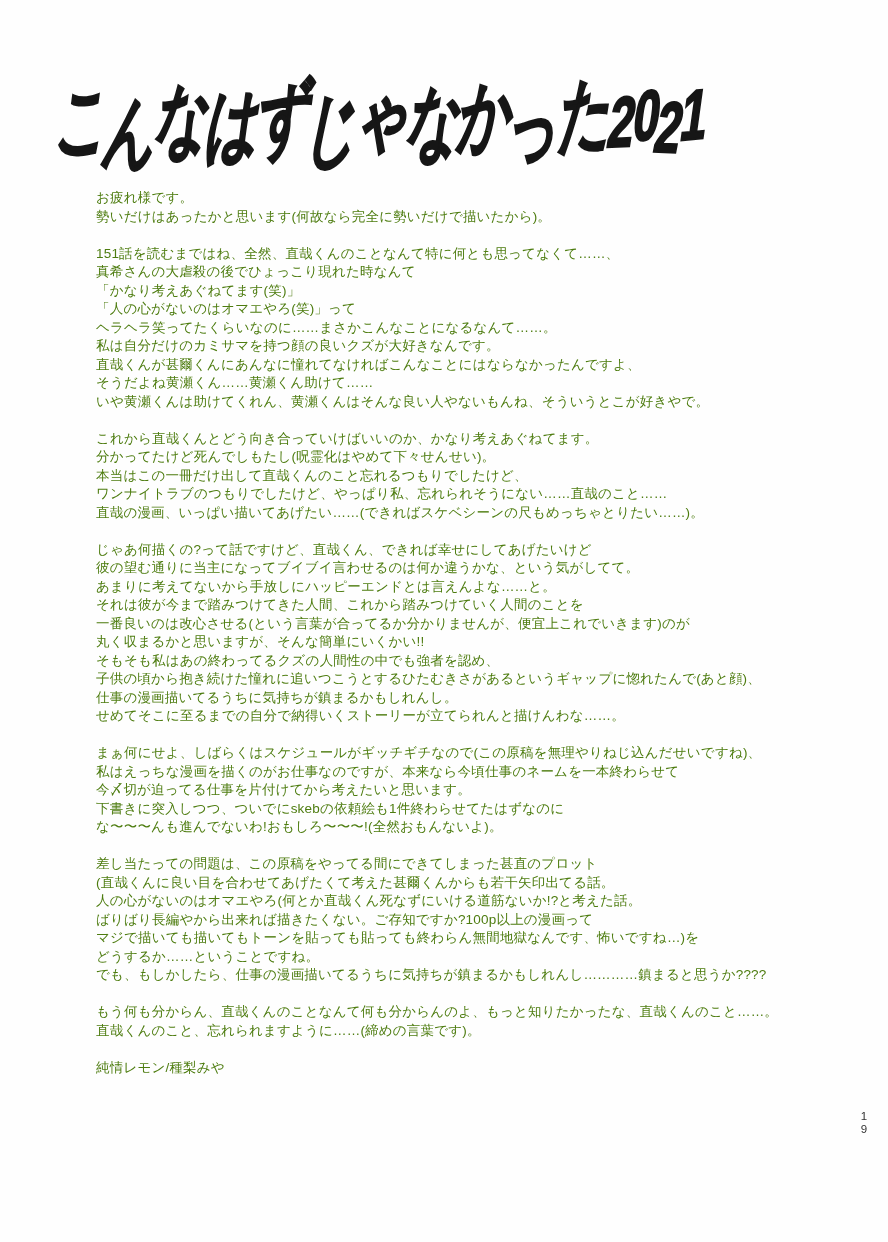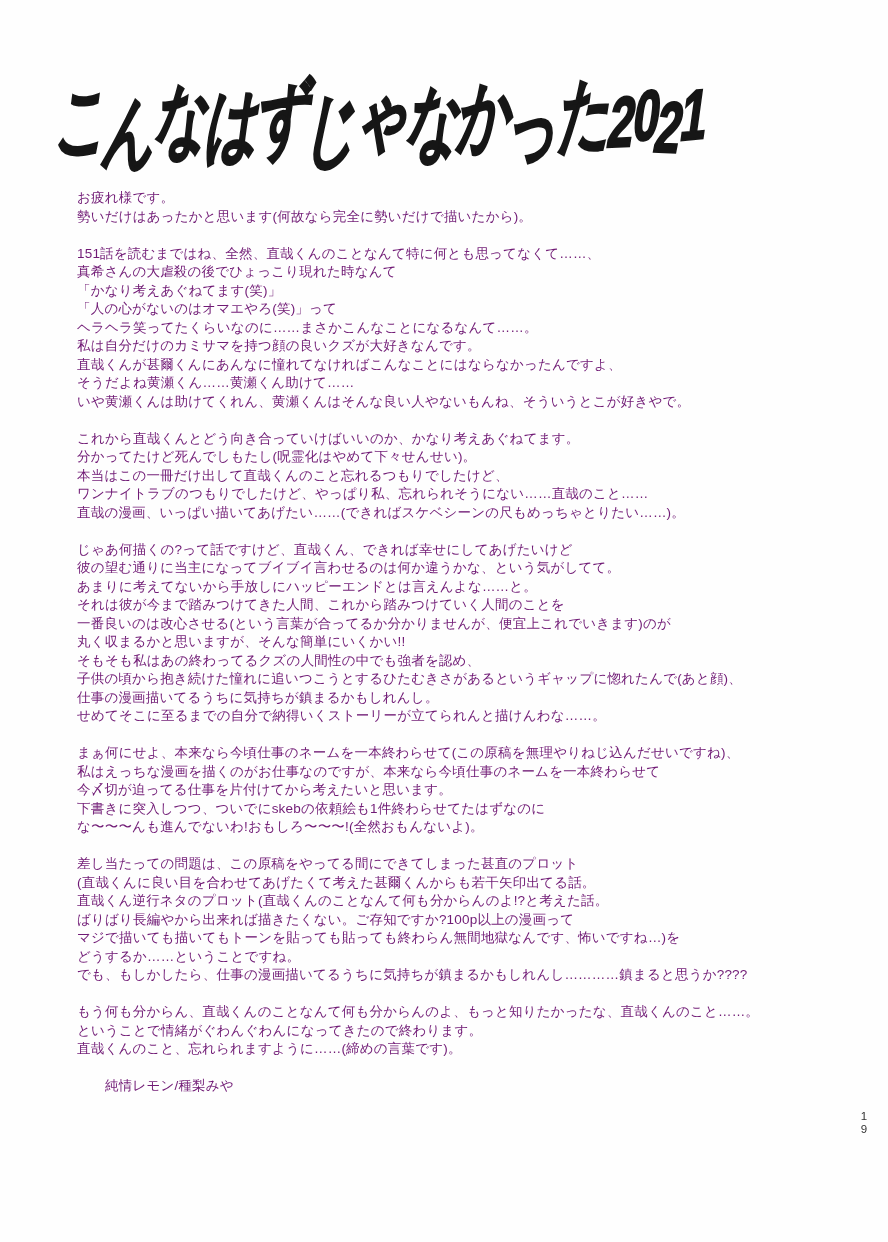--- a/index.html
+++ b/index.html
@@ -29,37 +29,36 @@
     -webkit-text-stroke: 1.5px #161616;
   }
   .title span { display: inline-block; }
   .title span:nth-child(odd)  { transform: translateY(-3px) rotate(-3deg); }
   .title span:nth-child(even) { transform: translateY(5px) rotate(2deg); }
   .title span:nth-child(4n)   { transform: translateY(1px) rotate(-1deg); }
   .title span:nth-child(n+12) { font-size: 46px; letter-spacing: -2px; }
   
   .content {
     position: absolute;
-    left: 77px; top: 189px;
+    left: 96px; top: 189px;
     font-size: 13.5px;
     line-height: 18.5px;
-    color: #701a75;
+    color: #4d7c0f;
     letter-spacing: 0.2px;
   }
   .para { margin: 0 0 18.5px 0; }
   .ln {
     height: 18.5px;
     line-height: 18.5px;
     white-space: nowrap;
   }
   .credit {
     height: 18.5px;
     line-height: 18.5px;
     white-space: nowrap;
-    margin-left: 28px;
   }
   
   .page-num {
     position: absolute;
     left: 858px; top: 1110px;
     font-size: 11.5px;
     line-height: 12px;
     color: #333333;
     writing-mode: vertical-rl;
     text-orientation: upright;
@@ -107,40 +106,39 @@
       <div class="ln">それは彼が今まで踏みつけてきた人間、これから踏みつけていく人間のことを</div>
       <div class="ln">一番良いのは改心させる(という言葉が合ってるか分かりませんが、便宜上これでいきます)のが</div>
       <div class="ln">丸く収まるかと思いますが、そんな簡単にいくかい!!</div>
       <div class="ln">そもそも私はあの終わってるクズの人間性の中でも強者を認め、</div>
       <div class="ln">子供の頃から抱き続けた憧れに追いつこうとするひたむきさがあるというギャップに惚れたんで(あと顔)、</div>
       <div class="ln">仕事の漫画描いてるうちに気持ちが鎮まるかもしれんし。</div>
       <div class="ln">せめてそこに至るまでの自分で納得いくストーリーが立てられんと描けんわな……。</div>
     </div>
 
     <div class="para">
-      <div class="ln">まぁ何にせよ、本来なら今頃仕事のネームを一本終わらせて(この原稿を無理やりねじ込んだせいですね)、</div>
+      <div class="ln">まぁ何にせよ、しばらくはスケジュールがギッチギチなので(この原稿を無理やりねじ込んだせいですね)、</div>
       <div class="ln">私はえっちな漫画を描くのがお仕事なのですが、本来なら今頃仕事のネームを一本終わらせて</div>
       <div class="ln">今〆切が迫ってる仕事を片付けてから考えたいと思います。</div>
       <div class="ln">下書きに突入しつつ、ついでにskebの依頼絵も1件終わらせてたはずなのに</div>
       <div class="ln">な〜〜〜んも進んでないわ!おもしろ〜〜〜!(全然おもんないよ)。</div>
     </div>
 
     <div class="para">
       <div class="ln">差し当たっての問題は、この原稿をやってる間にできてしまった甚直のプロット</div>
       <div class="ln">(直哉くんに良い目を合わせてあげたくて考えた甚爾くんからも若干矢印出てる話。</div>
-      <div class="ln">直哉くん逆行ネタのプロット(直哉くんのことなんて何も分からんのよ!?と考えた話。</div>
+      <div class="ln">人の心がないのはオマエやろ(何とか直哉くん死なずにいける道筋ないか!?と考えた話。</div>
       <div class="ln">ばりばり長編やから出来れば描きたくない。ご存知ですか?100p以上の漫画って</div>
       <div class="ln">マジで描いても描いてもトーンを貼っても貼っても終わらん無間地獄なんです、怖いですね…)を</div>
       <div class="ln">どうするか……ということですね。</div>
       <div class="ln">でも、もしかしたら、仕事の漫画描いてるうちに気持ちが鎮まるかもしれんし…………鎮まると思うか????</div>
     </div>
 
     <div class="para">
       <div class="ln">もう何も分からん、直哉くんのことなんて何も分からんのよ、もっと知りたかったな、直哉くんのこと……。</div>
-      <div class="ln">ということで情緒がぐわんぐわんになってきたので終わります。</div>
       <div class="ln">直哉くんのこと、忘れられますように……(締めの言葉です)。</div>
     </div>
 
     <div class="credit">純情レモン/種梨みや</div>
   </div>
 
   <div class="page-num">19</div>
 
 </div>
 

